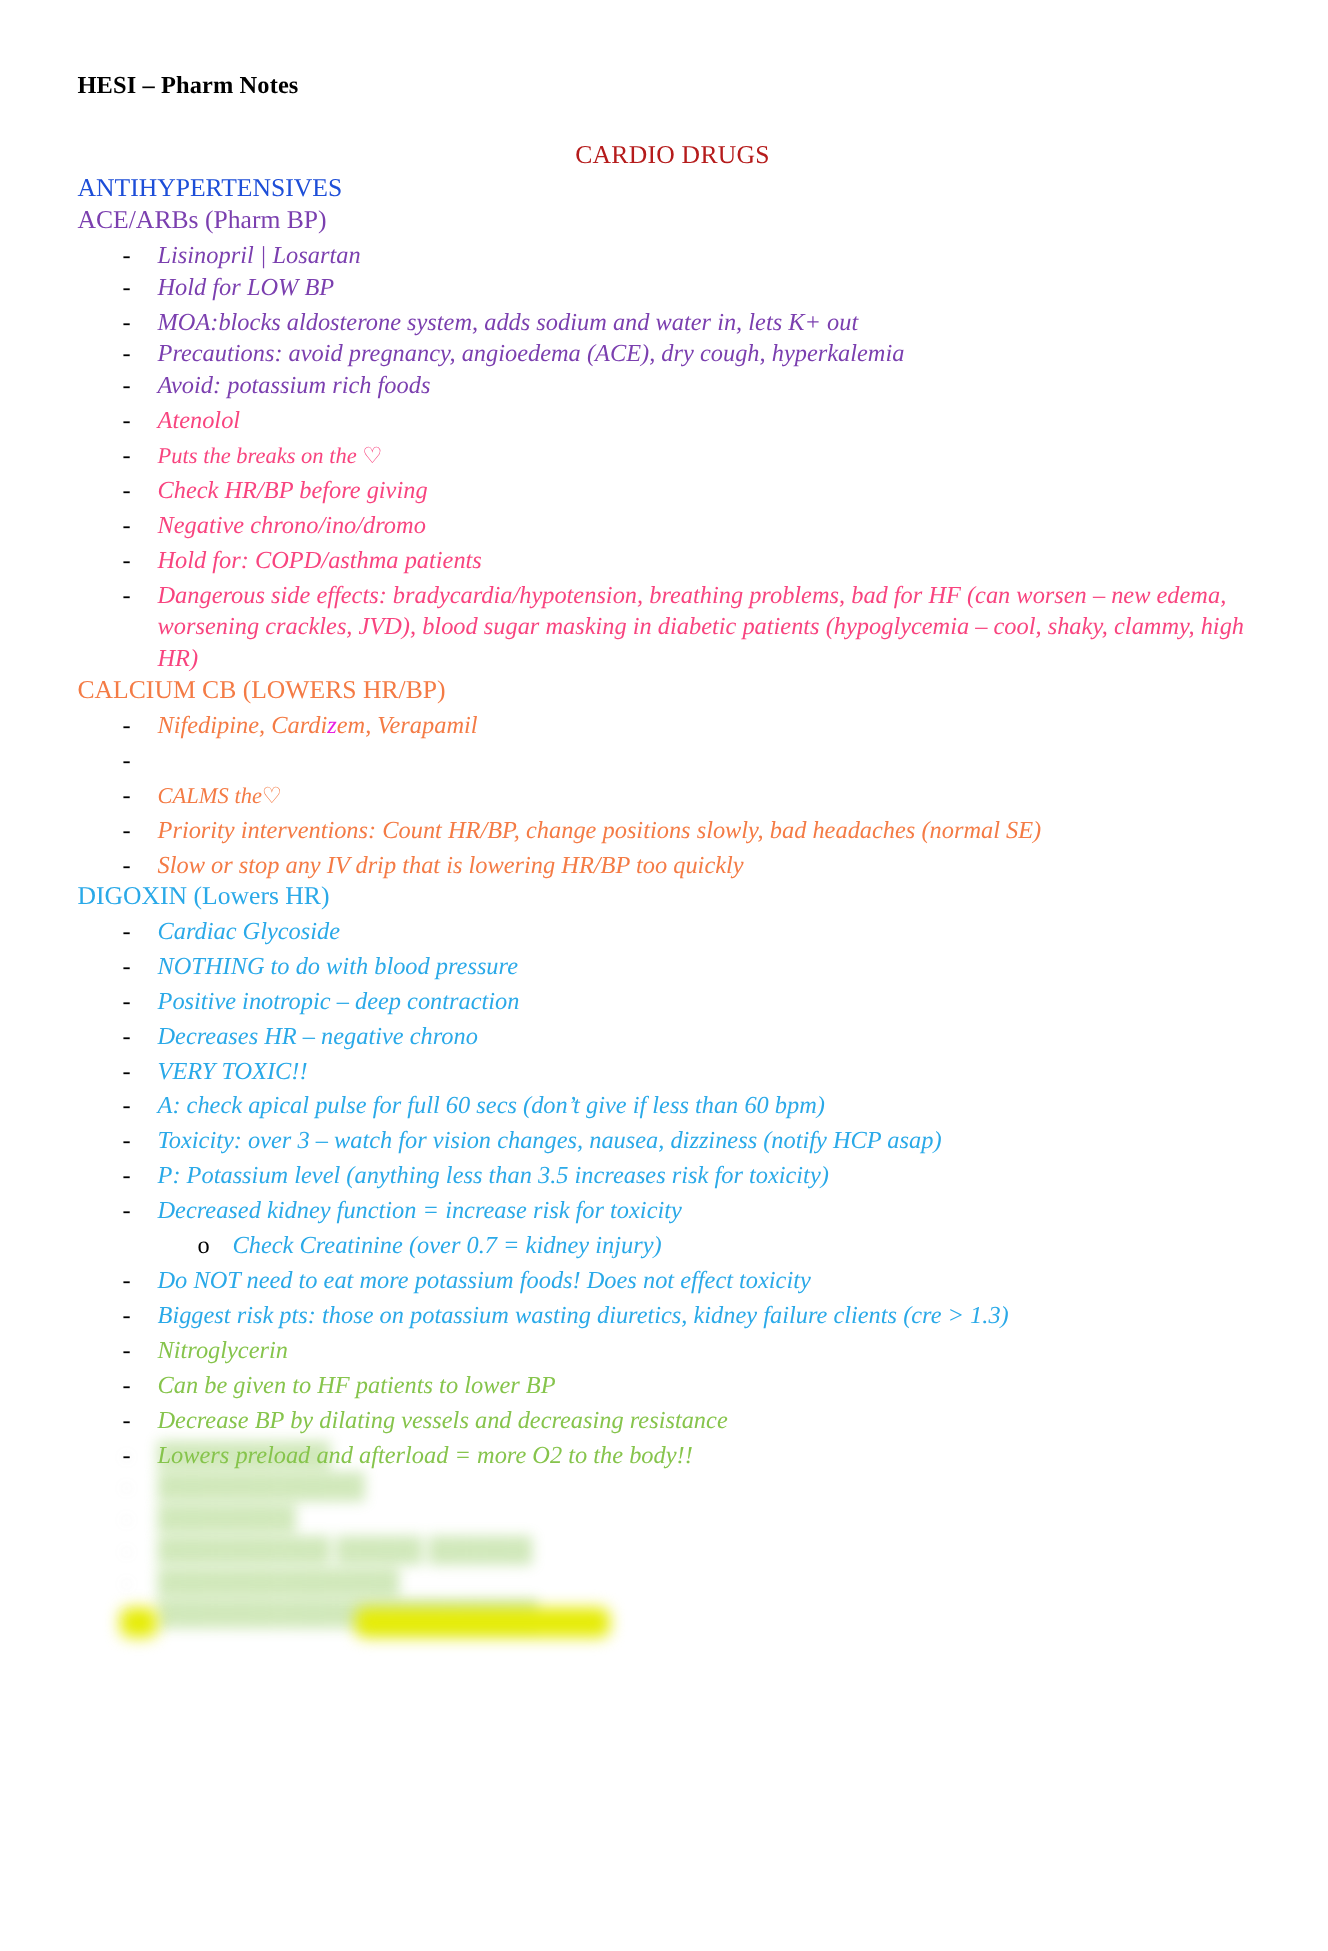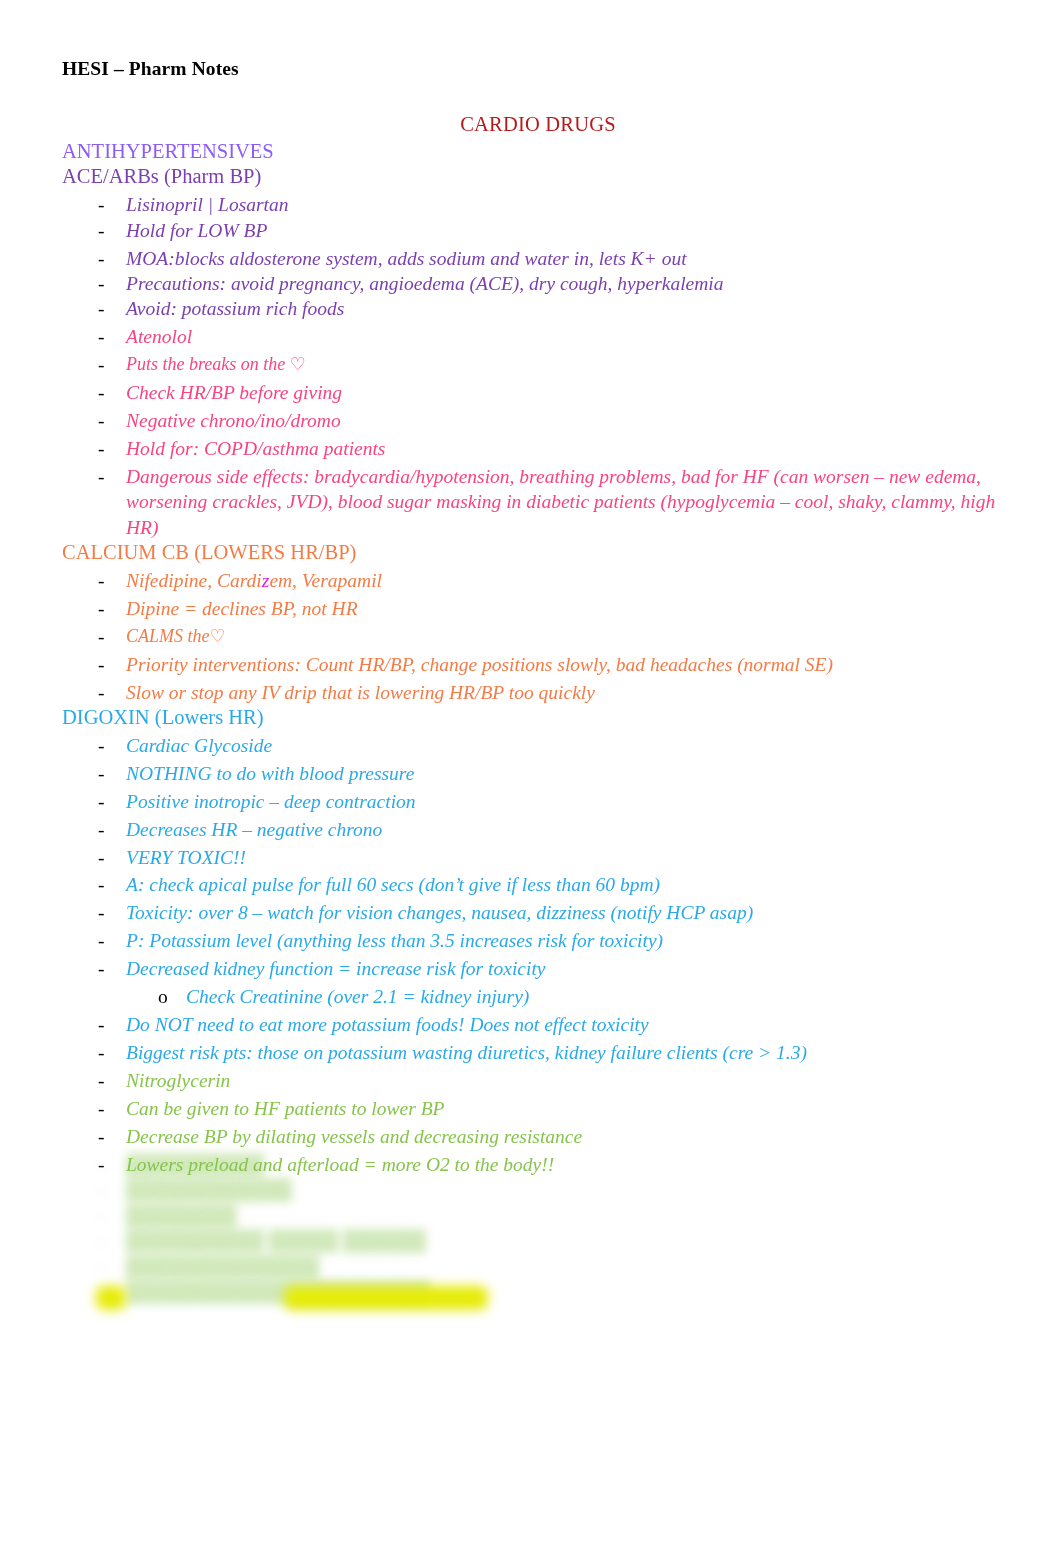--- a/index.html
+++ b/index.html
@@ -76,21 +76,21 @@
     padding-left: 0px;
   }
   .bullet-text {
     flex: 1 1 auto;
     padding-right: 6px;
     font-style: italic;
   }
   .sp-pad { padding-top: 2.5px; }
 
   
-  .c-gray    { color: #8b5cf6; }
+  .c-gray    { color: #1d4ed8; }
   .c-purple  { color: #7b3faf; }
   .c-pink    { color: #f8447f; }
   .c-orange  { color: #f47b45; }
   .c-magenta { color: #e91ee0; }
   .c-blue    { color: #2aa9e8; }
   .c-green   { color: #86c44c; }
   .c-black   { color: #000; }
 
   .heart { font-size: 18px; letter-spacing: 0; }
 
@@ -179,21 +179,20 @@
       <span class="bullet-text">Dangerous side effects:  bradycardia/hypotension, breathing problems, bad for HF (can worsen – new edema, worsening crackles, JVD), blood sugar masking in diabetic patients (hypoglycemia – cool, shaky, clammy, high HR)</span>
     </div>
 
     <div class="heading c-orange">CALCIUM CB (LOWERS HR/BP)</div>
     <div class="bullet-row c-orange sp-pad">
       <span class="bullet-mark dash c-black">-</span>
       <span class="bullet-text"><span>Nifedipine,  Cardi</span><span class="c-magenta">z</span><span>em,  Verapamil</span></span>
     </div>
     <div class="bullet-row c-orange sp-pad">
       <span class="bullet-mark dash c-black">-</span>
-      <span class="bullet-text">Dipine = declines BP, not HR</span>
     </div>
     <div class="bullet-row c-orange sp-pad">
       <span class="bullet-mark dash c-black">-</span>
       <span class="bullet-text heart">CALMS the♡</span>
     </div>
     <div class="bullet-row c-orange sp-pad">
       <span class="bullet-mark dash c-black">-</span>
       <span class="bullet-text">Priority interventions:  Count HR/BP, change positions slowly, bad headaches (normal SE)</span>
     </div>
     <div class="bullet-row c-orange sp-pad">
@@ -221,33 +220,33 @@
     <div class="bullet-row c-blue sp-pad">
       <span class="bullet-mark dash c-black">-</span>
       <span class="bullet-text">VERY TOXIC!!</span>
     </div>
     <div class="bullet-row c-blue sp-pad">
       <span class="bullet-mark dash c-black">-</span>
       <span class="bullet-text">A: check apical pulse for full 60 secs (don’t give if less than 60 bpm)</span>
     </div>
     <div class="bullet-row c-blue sp-pad">
       <span class="bullet-mark dash c-black">-</span>
-      <span class="bullet-text">Toxicity: over 8 – watch for vision changes, nausea, dizziness (notify HCP asap)</span>
+      <span class="bullet-text">Toxicity: over 3 – watch for vision changes, nausea, dizziness (notify HCP asap)</span>
     </div>
     <div class="bullet-row c-blue sp-pad">
       <span class="bullet-mark dash c-black">-</span>
       <span class="bullet-text">P: Potassium level (anything less than 3.5 increases risk for toxicity)</span>
     </div>
     <div class="bullet-row c-blue sp-pad">
       <span class="bullet-mark dash c-black">-</span>
       <span class="bullet-text">Decreased kidney function = increase risk for toxicity</span>
     </div>
     <div class="bullet-row sub c-blue sp-pad">
       <span class="bullet-mark c-black">o</span>
-      <span class="bullet-text">Check Creatinine (over 2.1 = kidney injury)</span>
+      <span class="bullet-text">Check Creatinine (over 0.7 = kidney injury)</span>
     </div>
     <div class="bullet-row c-blue sp-pad">
       <span class="bullet-mark dash c-black">-</span>
       <span class="bullet-text">Do NOT need to eat more potassium foods! Does not effect toxicity</span>
     </div>
     <div class="bullet-row c-blue sp-pad">
       <span class="bullet-mark dash c-black">-</span>
       <span class="bullet-text">Biggest risk pts: those on potassium wasting diuretics, kidney failure clients (cre &gt; 1.3)</span>
     </div>
 

